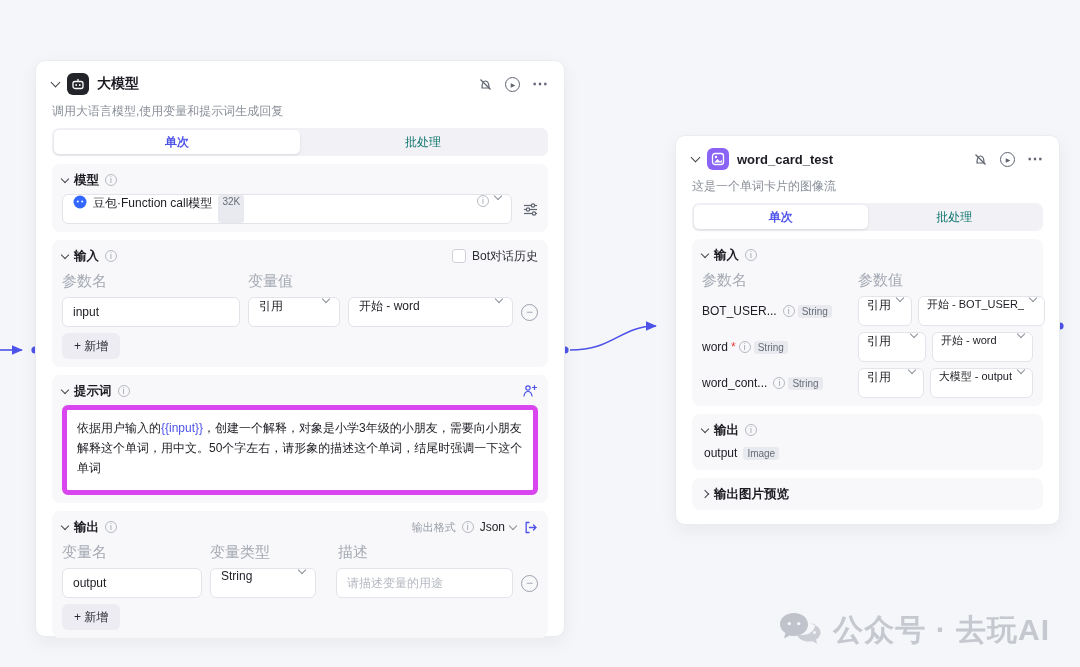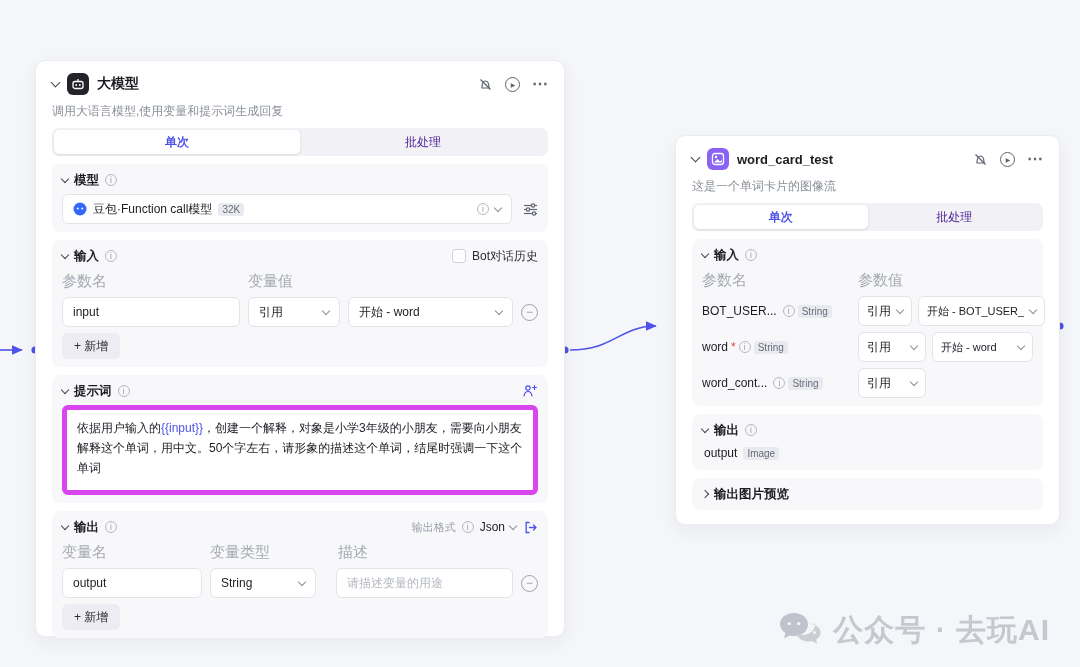--- a/index.html
+++ b/index.html
@@ -27,39 +27,39 @@
   .chev.sm { width:6px; height:6px; }
   .sel-chev { display:inline-block; width:6px; height:6px; border-right:1.4px solid #8a8f99; border-bottom:1.4px solid #8a8f99; transform:rotate(45deg); margin-top:-2px; flex:none; }
 
   .node-icon { width:22px; height:22px; border-radius:6px; display:inline-flex; align-items:center; justify-content:center; flex:none; }
   .node-icon.llm { background:#23242a; }
   .node-icon.flow { background:#8a63f4; }
 
   .subtitle { font-size:12px; color:#8a8f99; flex:none; }
 
   .tabs { display:flex; background:#f1f1f6; border-radius:7px; padding:2px; height:28px; flex:none;justify-content:center; }
-  .tab { flex:1; display:flex; align-items:center; justify-content:center; font-size:12px; color:#4c1d95; border-radius:5px; cursor:default; }
+  .tab { flex:1; display:flex; align-items:center; justify-content:center; font-size:12px; color:#0f766e; border-radius:5px; cursor:default; }
   .tab.active { background:#fff; color:#4d53e8; font-weight:700; box-shadow:0 1px 3px rgba(0,0,0,.10); }
 
   .section { background:#f8f8fa; border-radius:8px; padding:8px 10px; display:flex; flex-direction:column; gap:6px; flex:none; }
   .sec-head { display:flex; align-items:center; gap:6px; font-size:12.5px; font-weight:700; color:#1d1c23; height:16px; }
   .spacer { flex:1; }
   .info { width:12px; height:12px; border:1px solid #b6bac2; border-radius:50%; color:#9aa0aa;
           display:inline-flex; align-items:center; justify-content:center; font-size:8.5px; font-weight:400; flex:none; }
   .info::before { content:"i"; }
 
   .cols { display:flex; font-size:15px; color:#a4a9b3; font-weight:400; margin-top:2px; }
   .cols .c1 { width:186px; } .cols .o1 { width:148px; } .cols .o2 { width:128px; } .cols .r1 { width:156px; }
 
   .irow { display:flex; align-items:center; gap:8px; }
   .field { background:#fff; border:1px solid #e3e4ea; border-radius:6px; height:30px; font-size:12px; color:#1d1c23; padding:0 10px; outline:none; }
   input.field::placeholder { color:#b4b8c0; }
   .name-input { width:178px; }
   .out-name { width:140px; } .out-type { width:120px; } .out-desc { flex:1;margin-left:12px; }
-  .select { display:flex; align-items:center; gap:6px; background:#fff; border:1px solid #e3e4ea; border-radius:6px; height:30px; padding:0 10px; font-size:12px; color:#1d1c23; }
+  .select { display:flex; gap:6px; background:#fff; border:1px solid #e3e4ea; border-radius:6px; height:30px; padding:0 10px; font-size:12px; color:#1d1c23; }
   .select.ref { width:92px; justify-content:space-between; }
   .select.val { flex:1; justify-content:space-between; }
   .select .txt { white-space:nowrap; overflow:hidden; }
   .minus { width:17px; height:17px; border:1.2px solid #9aa0aa; border-radius:50%; color:#9aa0aa;
            display:inline-flex; align-items:center; justify-content:center; font-size:12px; line-height:1; flex:none; }
   .add-btn { display:inline-flex; align-items:center; gap:4px; height:26px; padding:0 12px; border-radius:6px;
              background:#ececf2; color:#2a2c33; font-size:12px; width:fit-content; }
 
   .model-row { display:flex; align-items:center; gap:10px; }
   .model-select { flex:1; gap:6px; }
@@ -341,20 +341,24 @@
         <div class="pname">
           <span class="txt">word_cont...</span>
           <span class="req"></span>
           <span class="info"></span>
           <span class="badge">String</span>
         </div>
         <div class="select rref">
           <span class="txt">引用</span>
           <span class="sel-chev"></span>
         </div>
+        <div class="select rval">
+          <span class="txt">大模型 - output</span>
+          <span class="sel-chev"></span>
+        </div>
       </div>
     </div>
 
     <div class="section">
       <div class="sec-head">
         <span class="chev down sm"></span>
         <span>输出</span>
         <span class="info"></span>
       </div>
       <div class="outrow">

